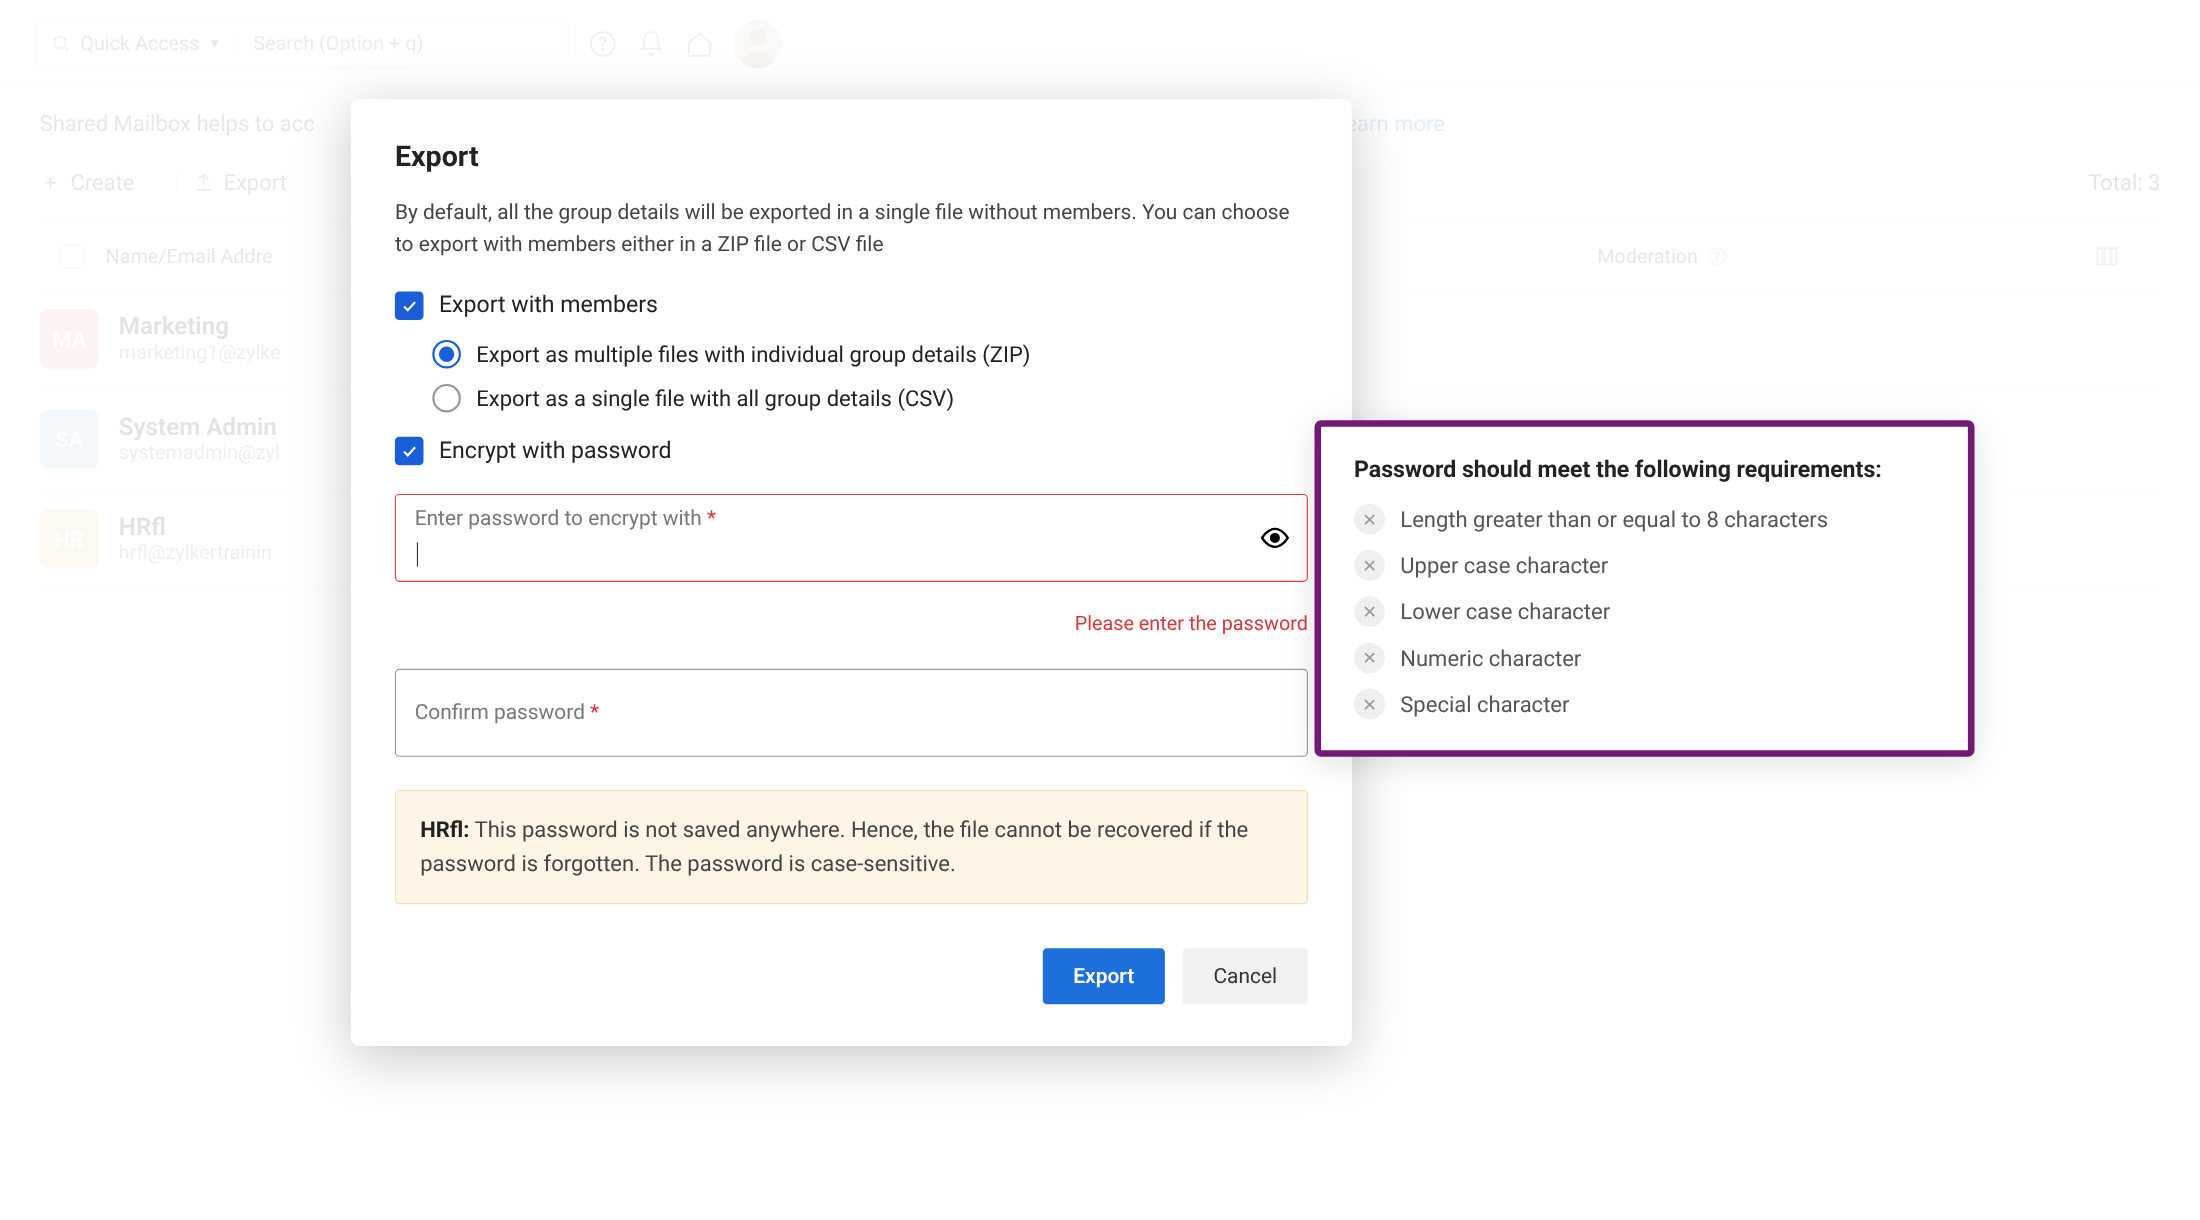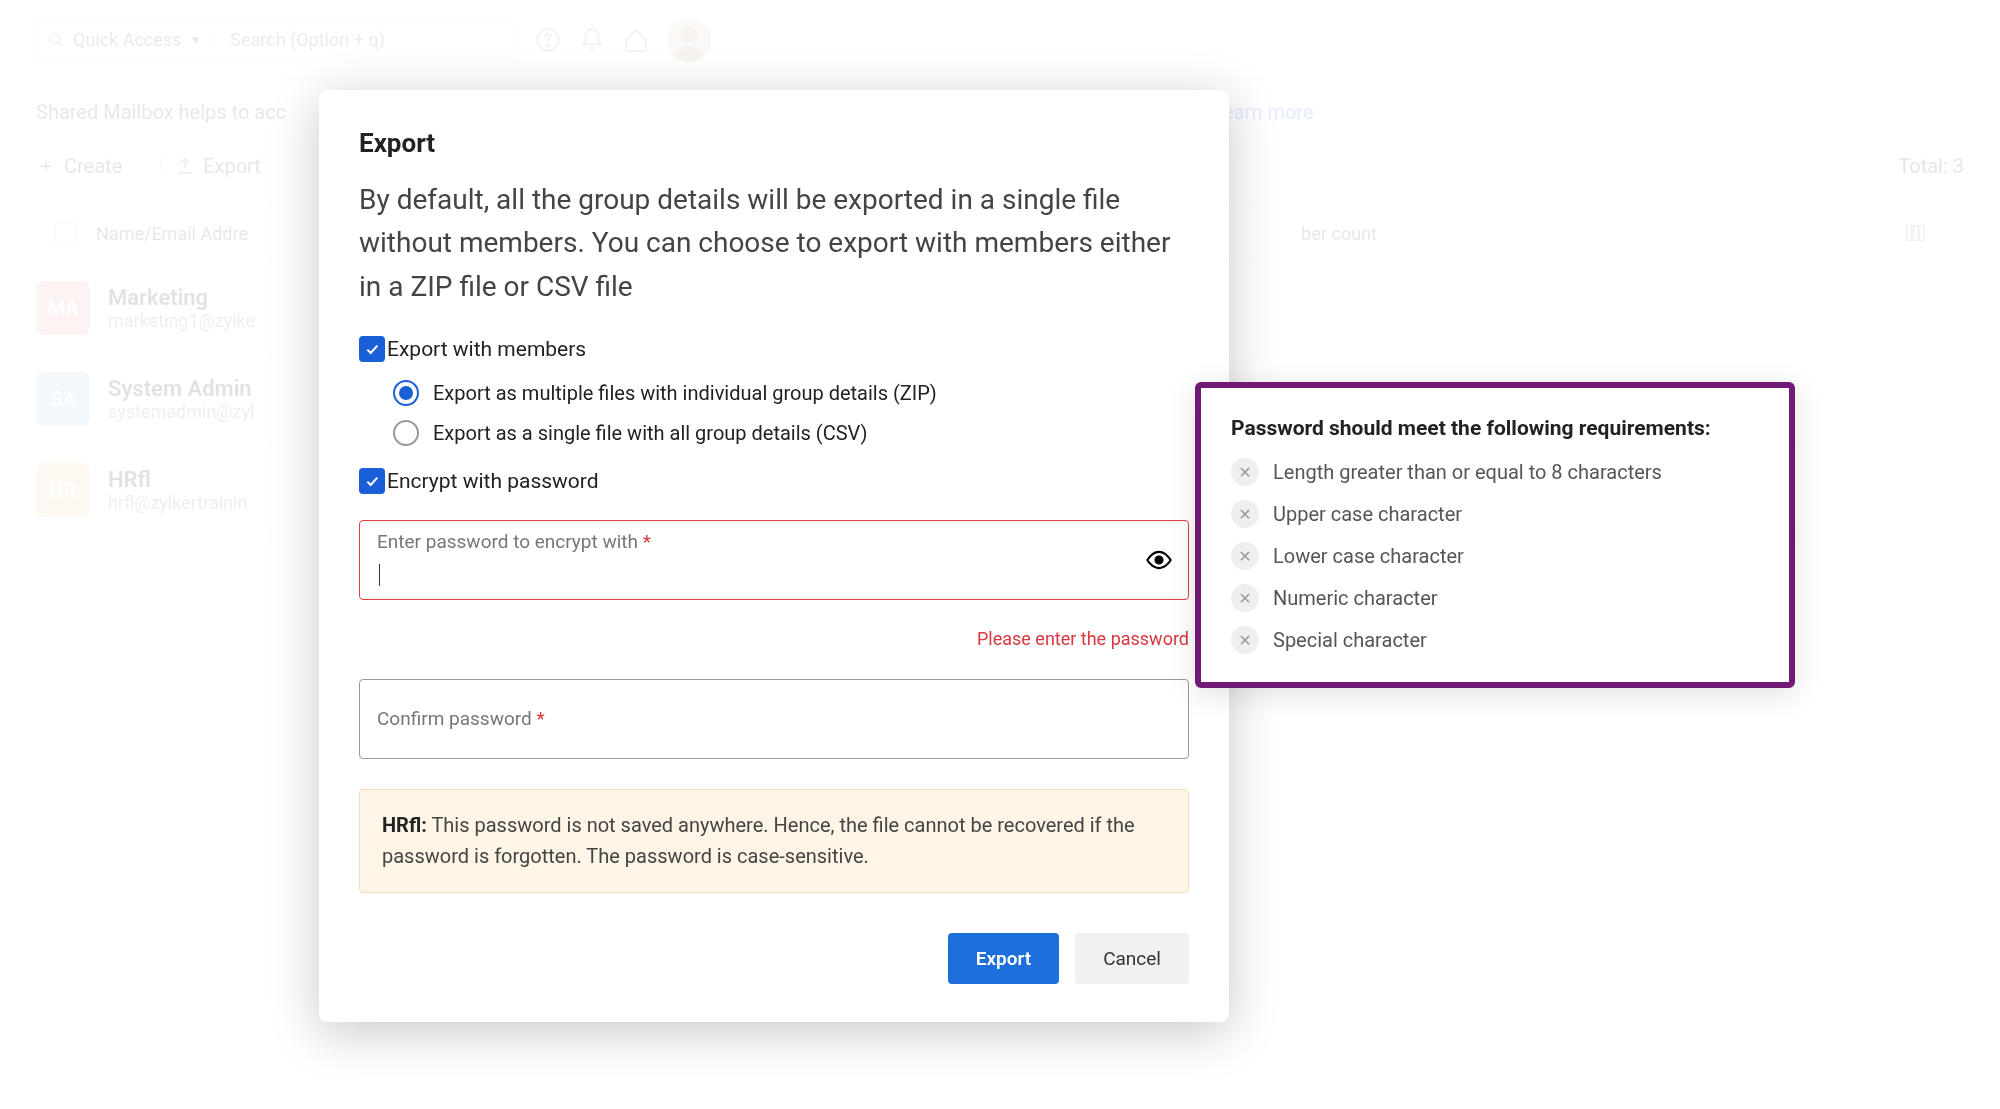--- a/index.html
+++ b/index.html
@@ -38,23 +38,23 @@
 
   .tbl-row { display:flex; align-items:center; padding: 18px 0; border-bottom:1px solid #f2f2f2; }
   .grp-avatar { width:54px; height:54px; border-radius:8px; margin-right:18px; display:flex; align-items:center; justify-content:center; color:#fff; font-weight:600; font-size:20px; }
   .grp-name { font-size:22px; font-weight:600; color:#333; }
   .grp-mail { font-size:18px; color:#888; }
 
   
   .modal-overlay { position:absolute; inset:0; background: rgba(255,255,255,0.6); }
   .dialog { position:absolute; top: 90px; left: 319px; width: 910px; background:#fff; border-radius:8px; box-shadow: 0 10px 50px rgba(0,0,0,0.22); padding: 38px 40px; }
   .dlg-title { font-size: 26px; font-weight:700; color:#222; margin-bottom: 20px; }
-  .dlg-desc  { font-size: 28px; color:#444; line-height:1.55; margin-bottom: 28px; }
-
-  .cb-row { display:flex; align-items:center; gap:2px; margin-bottom: 18px; }
+  .dlg-desc  { font-size: 19px; color:#444; line-height:1.55; margin-bottom: 28px; }
+
+  .cb-row { display:flex; align-items:center; gap:14px; margin-bottom: 18px; }
   .checkbox { width:26px; height:26px; border-radius:4px; background:#1a5fd8; display:flex; align-items:center; justify-content:center; color:#fff; }
   .cb-label { font-size:21px; color:#222; }
 
   .radio-col { margin-left: 34px; margin-bottom: 22px; }
   .radio-row { display:flex; align-items:center; gap:14px; margin-bottom: 14px; }
   .radio { width:26px; height:26px; border-radius:50%; border:2px solid #999; display:flex; align-items:center; justify-content:center; }
   .radio.sel { border-color:#1a5fd8; }
   .radio.sel .dot { width:14px; height:14px; border-radius:50%; background:#1a5fd8; }
   .radio-label { font-size:20px; color:#222; }
 
@@ -155,20 +155,29 @@
       <div class="total-label">Total: 3</div>
     </div>
 
     <div class="tbl">
       <div class="tbl-head">
         <div class="tbl-cb">
             <div class="cb-box"></div>
           </div>
         <div class="col-name">Name/Email Addre</div>
         <div class="col-mc">ber count</div>
+        <div class="col-mod">
+          <span>Moderation</span>
+          <span>
+            <svg width="18" height="18" viewBox="0 0 24 24" fill="none" stroke="#bbb" stroke-width="1.6">
+                <circle cx="12" cy="12" r="10"></circle>
+                <text x="12" y="17" text-anchor="middle" font-size="13" fill="#bbb">?</text>
+              </svg>
+          </span>
+        </div>
         <div class="col-set">
           <svg width="22" height="22" viewBox="0 0 24 24" fill="none" stroke="#999" stroke-width="1.6">
               <rect x="3" y="4" width="5" height="16"></rect>
               <rect x="10" y="4" width="5" height="16"></rect>
               <rect x="17" y="4" width="5" height="16"></rect>
             </svg>
         </div>
       </div>
 
       <div class="tbl-row">

